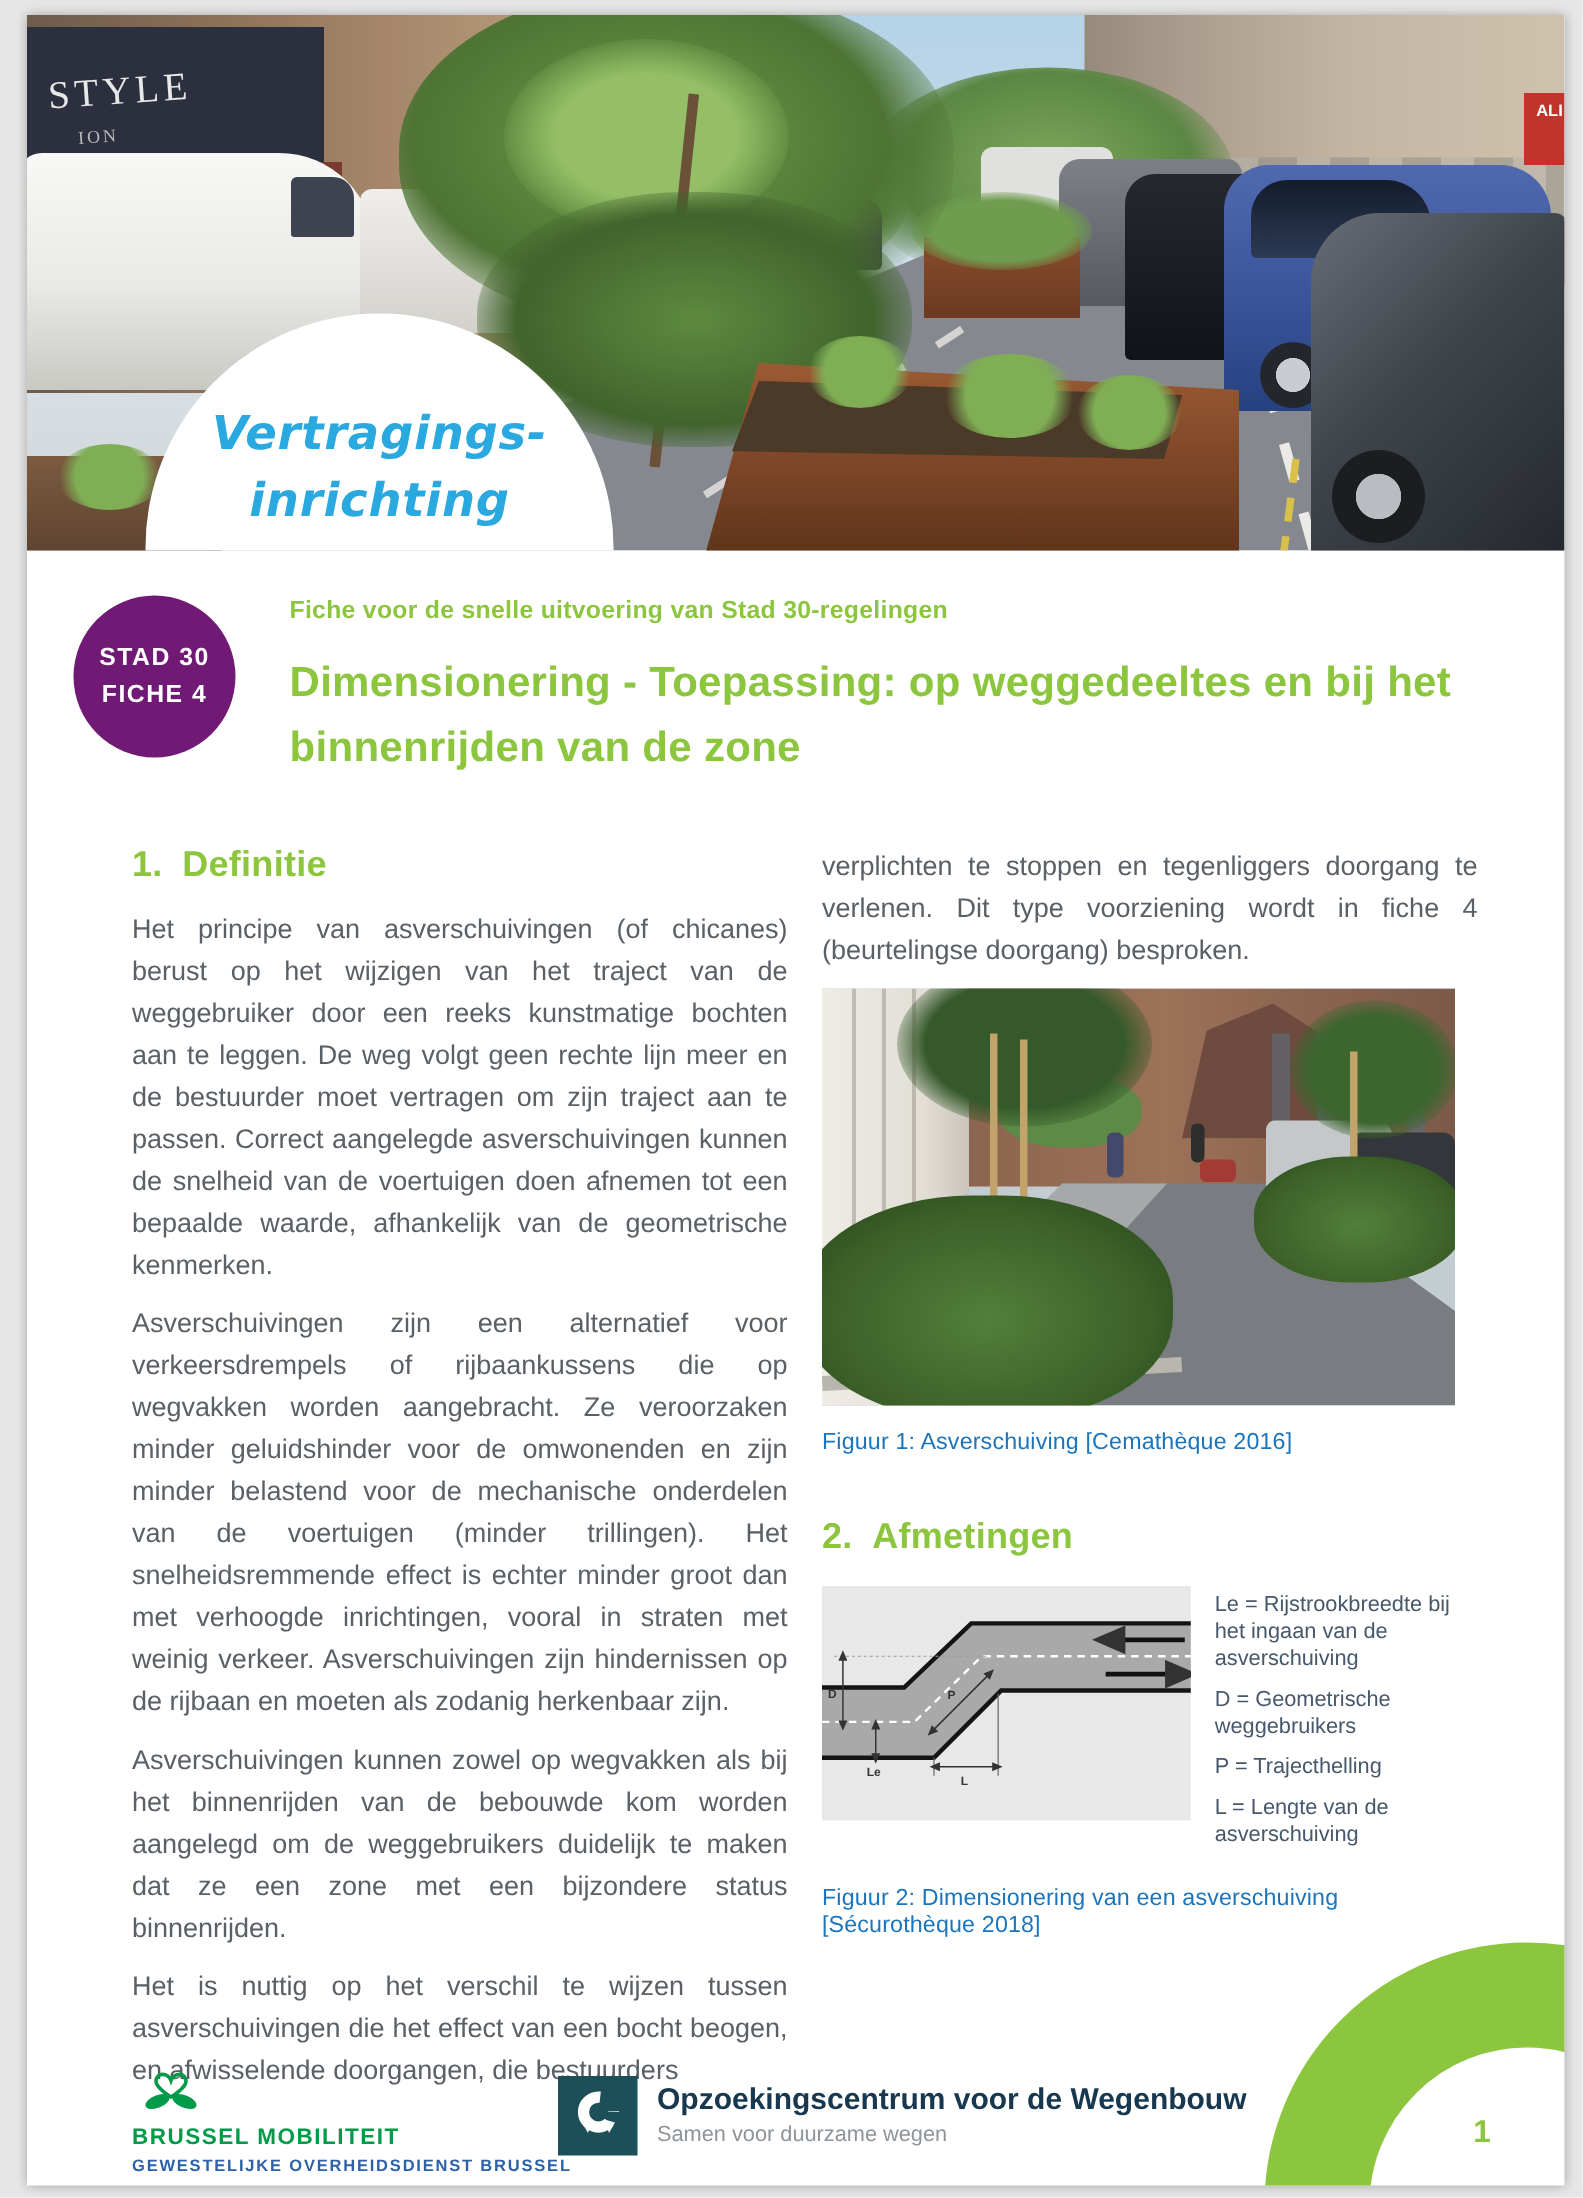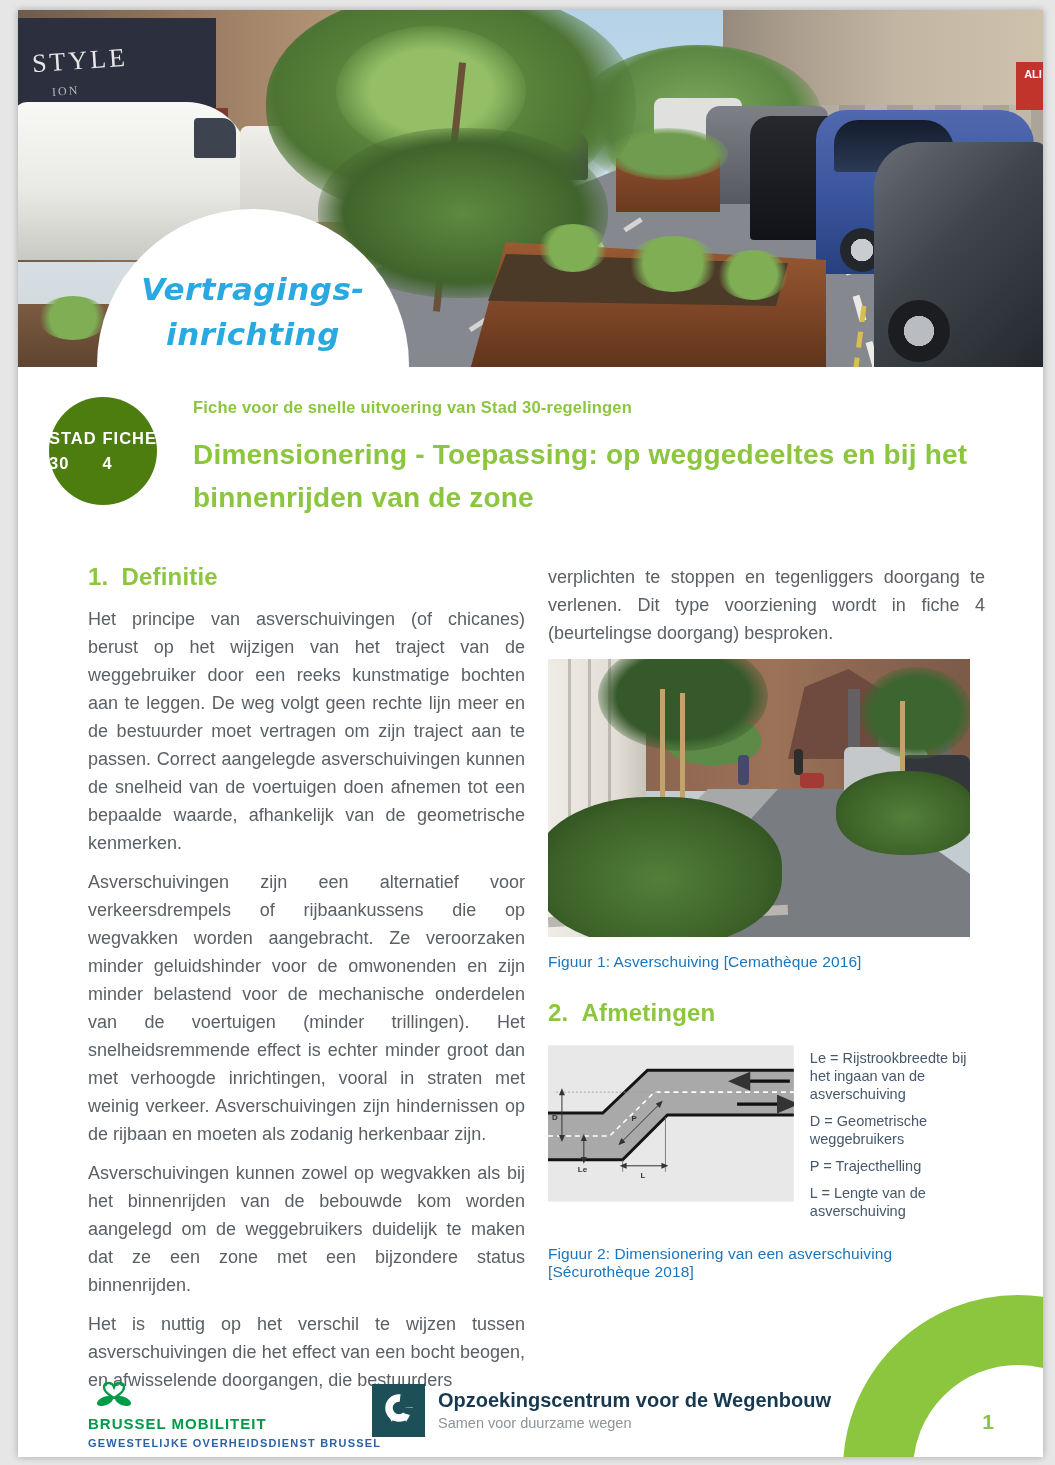--- a/index.html
+++ b/index.html
@@ -74,22 +74,22 @@
   .foliage-c { left:318px; top:16px; width:190px; height:130px; border-radius:50%;
                background:radial-gradient(ellipse,#94bf67 0 45%,rgba(148,191,103,0) 75%); }
   .trunk { left:428px; top:52px; width:7px; height:250px; background:#6b5138; transform:rotate(6deg); }
   .hero-circle { position:absolute; left:79px; top:199px; width:312px; height:312px; border-radius:50%;
                  background:#ffffff; text-align:center; padding-top:58px; }
   .hero-circle .ht { font-family:"DejaVu Sans", sans-serif; font-weight:bold; color:#29a9e0;
                      font-size:31px; line-height:45px; letter-spacing:.5px;font-style:italic; }
 
   
   .badge { position:absolute; left:31px; top:387px; width:108px; height:108px; border-radius:50%;
-           background:#4d7c0f; color:#fff; font-weight:bold; font-size:16.5px; letter-spacing:1px;
-           display:flex; align-items:center; justify-content:center; line-height:25px; }
+           background:#701a75; color:#fff; font-weight:bold; font-size:16.5px; letter-spacing:1px;
+           display:flex; flex-direction:column; align-items:center; justify-content:center; line-height:25px; }
   .kicker { position:absolute; left:175px; top:388px; color:#8cc63f; font-weight:bold; font-size:16.5px; letter-spacing:.2px; }
   .doc-title { position:absolute; left:175px; top:423px; width:785px; color:#8cc63f; font-weight:bold;
                font-size:28px; line-height:43px; letter-spacing:.2px; }
 
   
   .col { position:absolute; top:553px; width:437px; }
   .col-left { left:70px; }
   .col-right { left:530px; }
   h2.sec { color:#8cc63f; font-size:24px; font-weight:bold; margin-bottom:14px; letter-spacing:.2px; }
   h2.sec .num { margin-right:13px; }
@@ -247,21 +247,21 @@
       <div class="f1-trunk" style="position:absolute;left:112px;top:30px;height:130px;"></div>
       <div class="f1-trunk" style="position:absolute;left:132px;top:34px;height:126px;"></div>
       <div class="f1-canopyR"></div>
       <div class="f1-trunk" style="position:absolute;left:352px;top:42px;height:84px;"></div>
       <div class="f1-curb"></div>
       <div class="f1-bushL"></div>
       <div class="f1-bushR"></div>
     </div>
     <div class="caption">Figuur 1: Asverschuiving [Cemathèque 2016]</div>
 
-    <h2 class="sec" style="margin-top:28px;"><span class="num">2.</span><span>Afmetingen</span></h2>
+    <h2 class="sec" style="margin-top:40px;"><span class="num">2.</span><span>Afmetingen</span></h2>
 
     <div class="fig2row">
       <svg width="247" height="157" viewBox="0 0 247 157">
         <defs>
           <marker id="mA" markerWidth="8" markerHeight="8" refX="6" refY="3" orient="auto">
             <path d="M0,3 L7,0 L7,6 Z" fill="#333"></path>
           </marker>
           <marker id="mB" markerWidth="8" markerHeight="8" refX="1" refY="3" orient="auto">
             <path d="M7,3 L0,0 L0,6 Z" fill="#333"></path>
           </marker>

